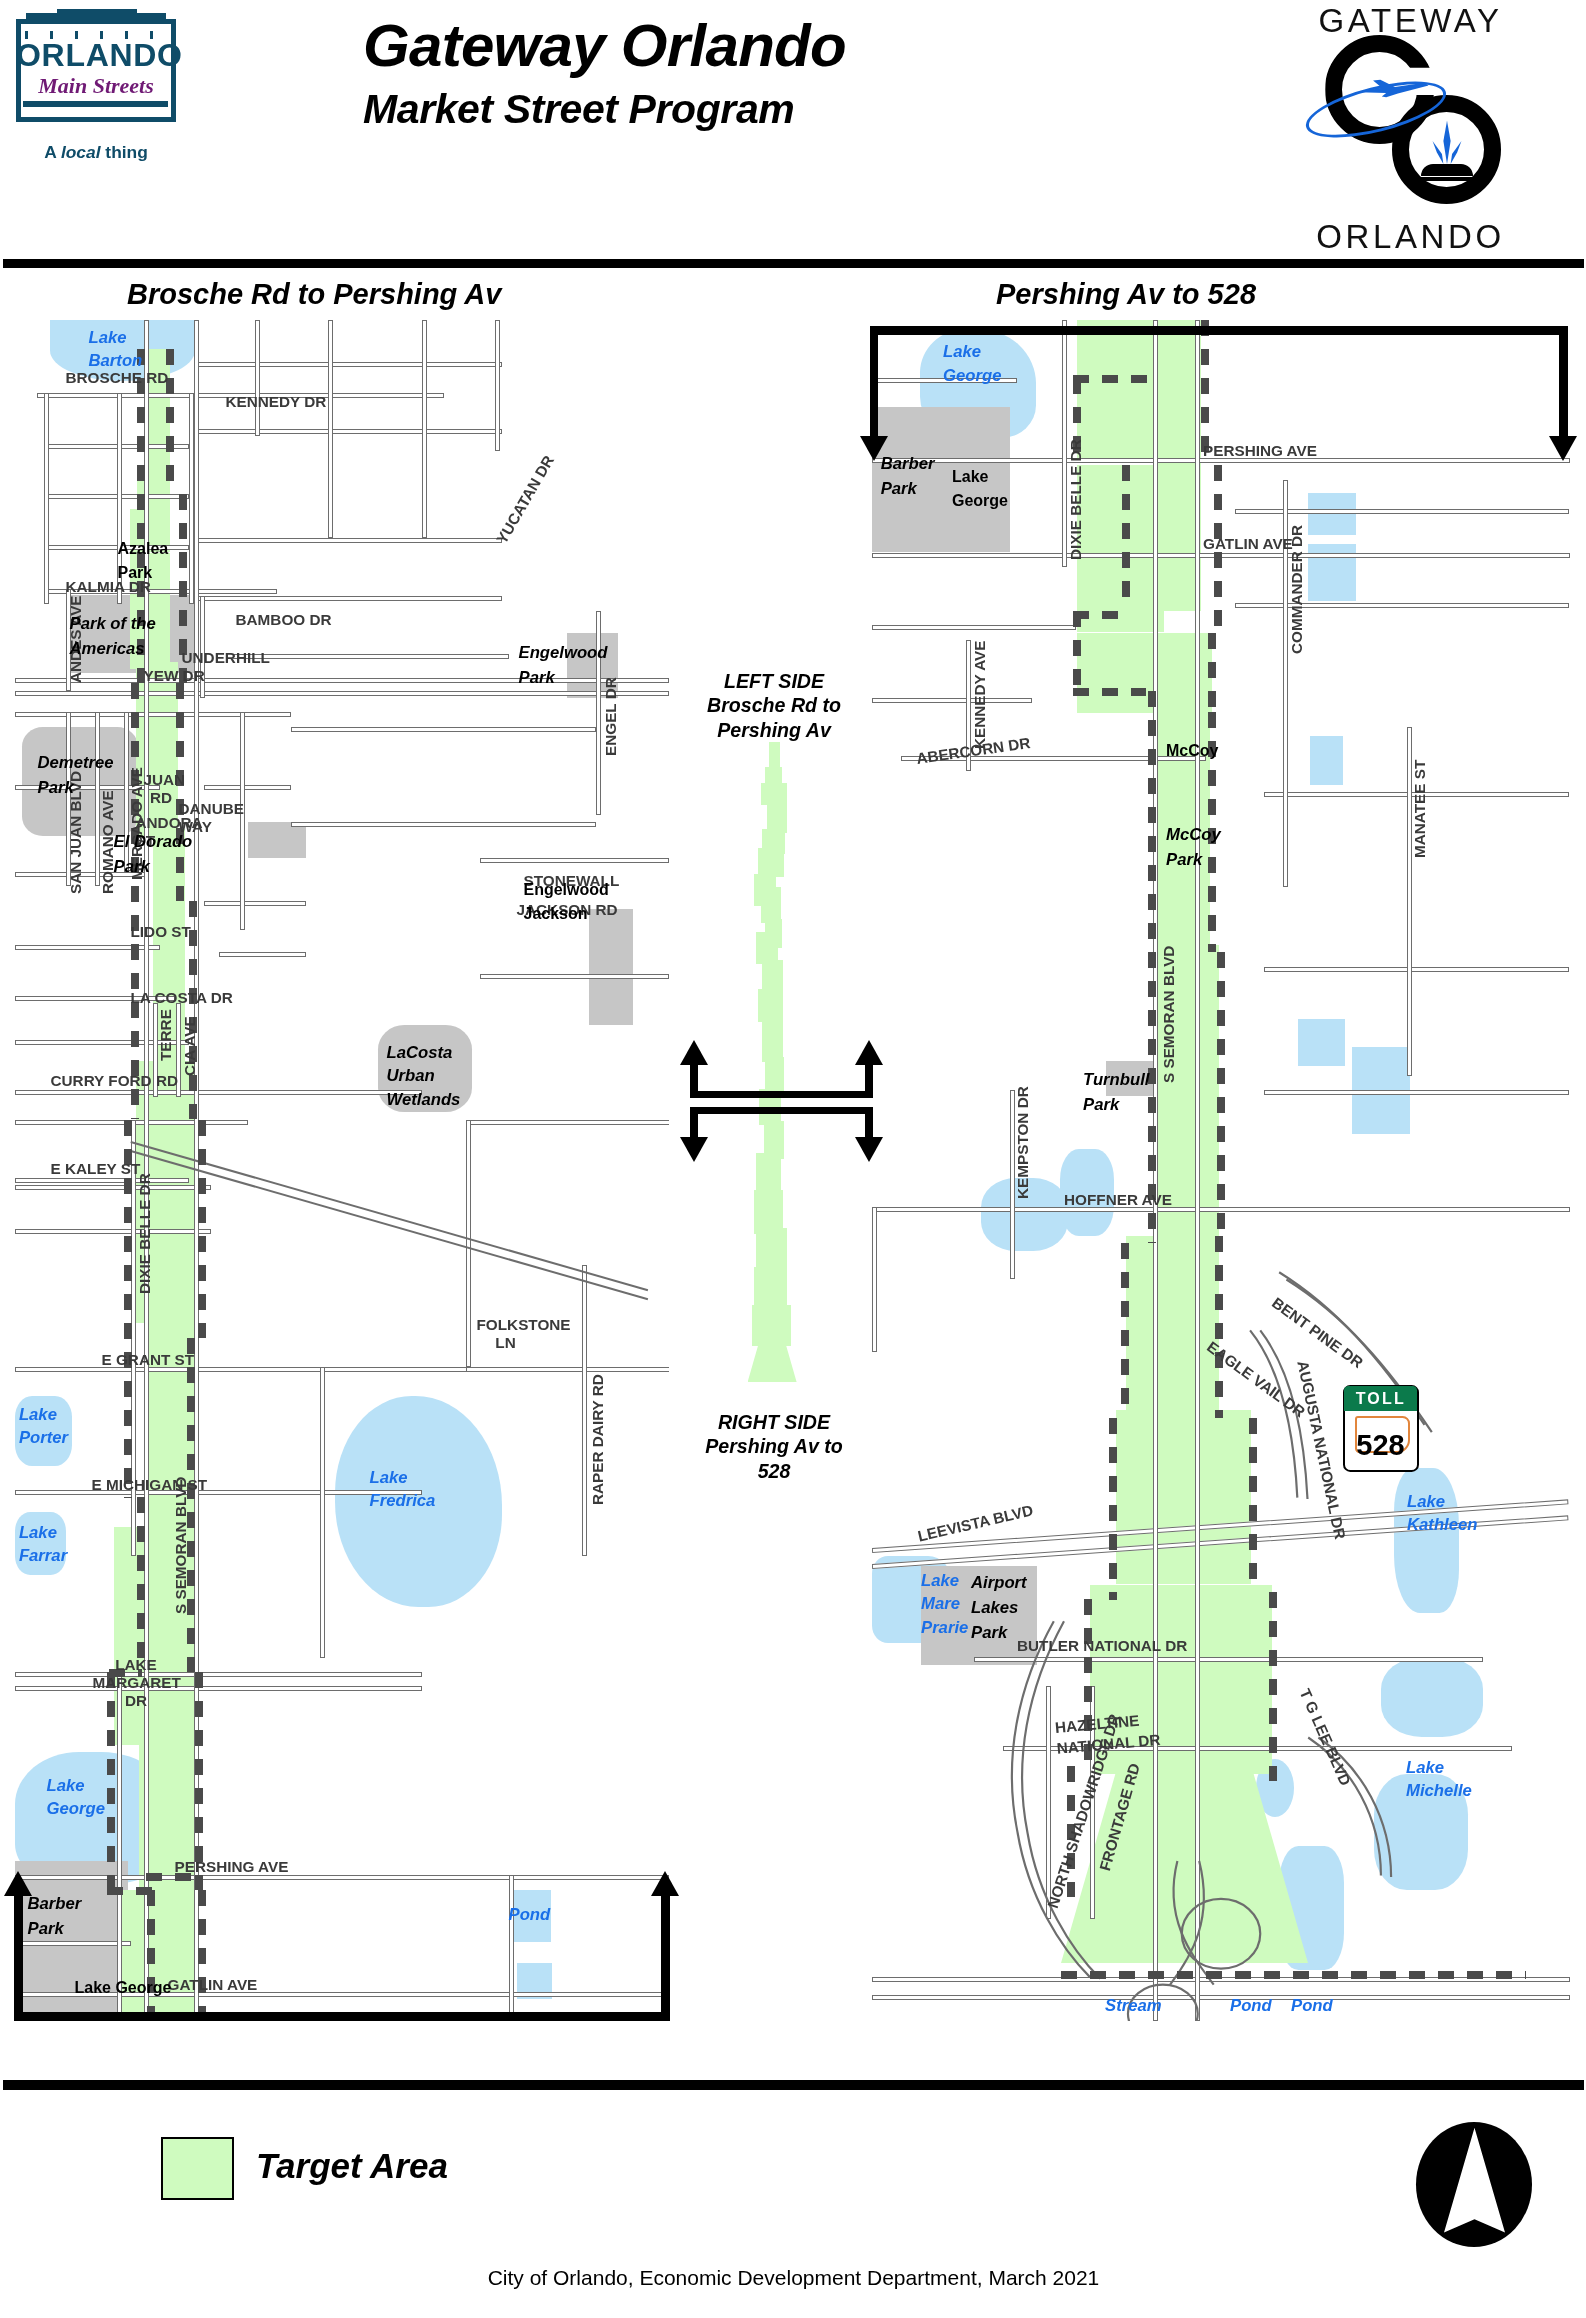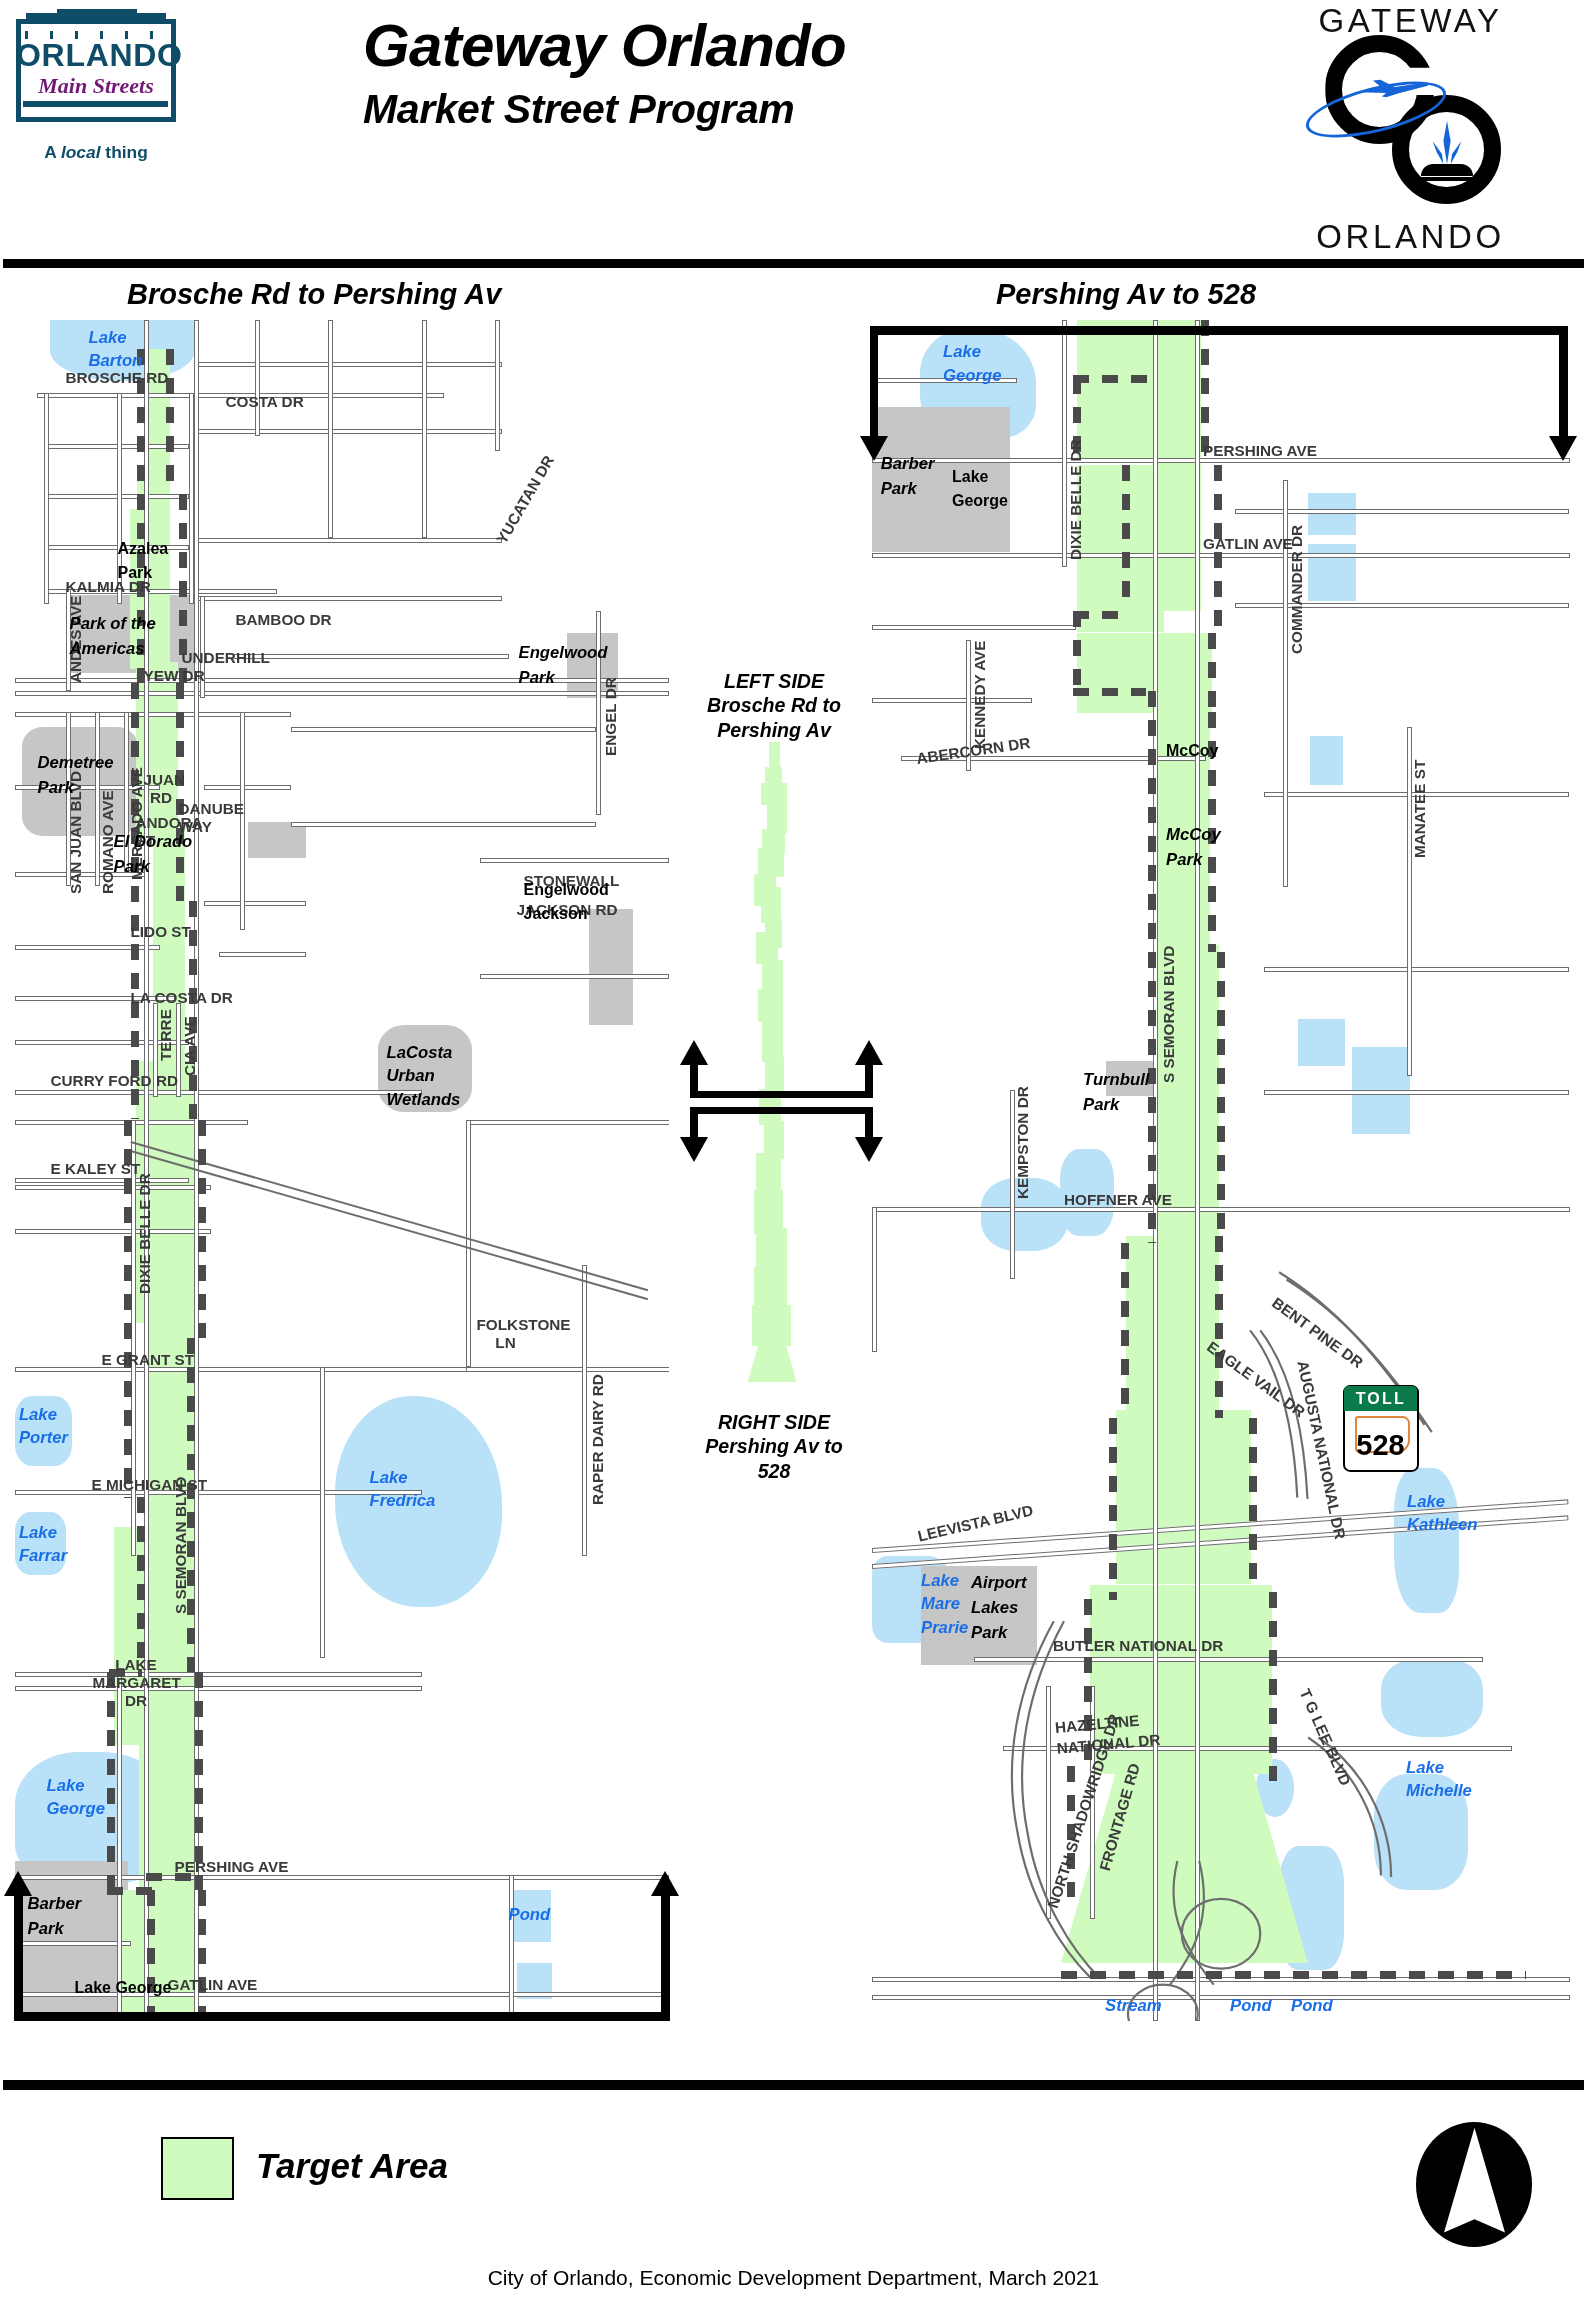--- a/index.html
+++ b/index.html
@@ -302,21 +302,21 @@
     <div class="dashv" style="left:164px;top:174px;height:189px;"></div>
     <div class="dashv" style="left:161px;top:363px;height:218px;"></div>
     <div class="dashv" style="left:174px;top:581px;height:218px;"></div>
     <div class="dashv" style="left:183px;top:800px;height:218px;"></div>
     <div class="dashv" style="left:172px;top:1018px;height:334px;"></div>
     <div class="dashv" style="left:180px;top:1352px;height:218px;"></div>
     <div class="dashv" style="left:183px;top:1570px;height:131px;"></div>
     <div class="dashh" style="left:131px;top:1553px;width:58px;"></div>
 
     <div class="lbl road-lbl" style="left:51px;top:49px;">BROSCHE RD</div>
-    <div class="lbl road-lbl" style="left:211px;top:73px;">COSTA DR</div>
+    <div class="lbl road-lbl" style="left:211px;top:73px;">KENNEDY DR</div>
     <div class="lbl road-lbl vert" style="left:478px;top:218px;transform:rotate(-60deg);transform-origin:left top;">YUCATAN DR</div>
     <div class="lbl road-lbl" style="left:221px;top:291px;">BAMBOO DR</div>
     <div class="lbl road-lbl" style="left:51px;top:258px;">KALMIA DR</div>
     <div class="lbl road-lbl vert" style="left:52px;top:363px;">ANDES AVE</div>
     <div class="lbl road-lbl" style="left:129px;top:347px;">YEW DR</div>
     <div class="lbl road-lbl" style="left:129px;top:451px;width:35px;white-space:normal;text-align:center;">JUAN RD</div>
     <div class="lbl road-lbl" style="left:167px;top:329px;">UNDERHILL</div>
     <div class="lbl road-lbl vert" style="left:587px;top:436px;">ENGEL DR</div>
     <div class="lbl road-lbl vert" style="left:52px;top:574px;">SAN JUAN BLVD</div>
     <div class="lbl road-lbl vert" style="left:84px;top:574px;">ROMANO AVE</div>
@@ -479,21 +479,21 @@
     <div class="lbl road-lbl vert" style="left:99px;top:429px;">KENNEDY AVE</div>
     <div class="lbl road-lbl" style="left:44px;top:422px;transform:rotate(-8deg);">ABERCORN DR</div>
     <div class="lbl road-lbl vert" style="left:539px;top:538px;">MANATEE ST</div>
     <div class="lbl road-lbl vert" style="left:142px;top:879px;">KEMPSTON DR</div>
     <div class="lbl road-lbl" style="left:192px;top:871px;">HOFFNER AVE</div>
     <div class="lbl road-lbl vert" style="left:288px;top:763px;">S SEMORAN BLVD</div>
     <div class="lbl road-lbl" style="left:407px;top:974px;transform:rotate(36deg);transform-origin:left top;">BENT PINE DR</div>
     <div class="lbl road-lbl" style="left:342px;top:1018px;transform:rotate(36deg);transform-origin:left top;">EAGLE VAIL DR</div>
     <div class="lbl road-lbl" style="left:439px;top:1039px;transform:rotate(78deg);transform-origin:left top;">AUGUSTA NATIONAL DR</div>
     <div class="lbl road-lbl" style="left:44px;top:1208px;transform:rotate(-13deg);transform-origin:left top;">LEEVISTA BLVD</div>
-    <div class="lbl road-lbl" style="left:145px;top:1317px;margin-left:36px;">BUTLER NATIONAL DR</div>
+    <div class="lbl road-lbl" style="left:145px;top:1317px;">BUTLER NATIONAL DR</div>
     <div class="lbl road-lbl" style="left:182px;top:1397px;width:124px;white-space:normal;line-height:1.4;transform:rotate(-5deg);transform-origin:left top;">HAZELTINE NATIONAL DR</div>
     <div class="lbl road-lbl vert" style="left:172px;top:1585px;transform:rotate(-72deg);transform-origin:left top;">NORTH SHADOWRIDGE DR</div>
     <div class="lbl road-lbl vert" style="left:224px;top:1548px;transform:rotate(-74deg);transform-origin:left top;">FRONTAGE RD</div>
     <div class="lbl road-lbl" style="left:440px;top:1366px;transform:rotate(66deg);transform-origin:left top;">T G LEE BLVD</div>
 
     <div class="lbl park-lbl" style="left:8.7px;top:131px;width:58px;white-space:normal;line-height:1.5;">Barber Park</div>
     <div class="lbl plain-lbl" style="left:80px;top:145px;width:48px;white-space:normal;line-height:1.5;">Lake George</div>
     <div class="flag" style="left:92px;top:188px;"></div>
     <div class="lbl plain-lbl" style="left:294px;top:422px;">McCoy</div>
     <div class="flag" style="left:304px;top:464px;"></div>

